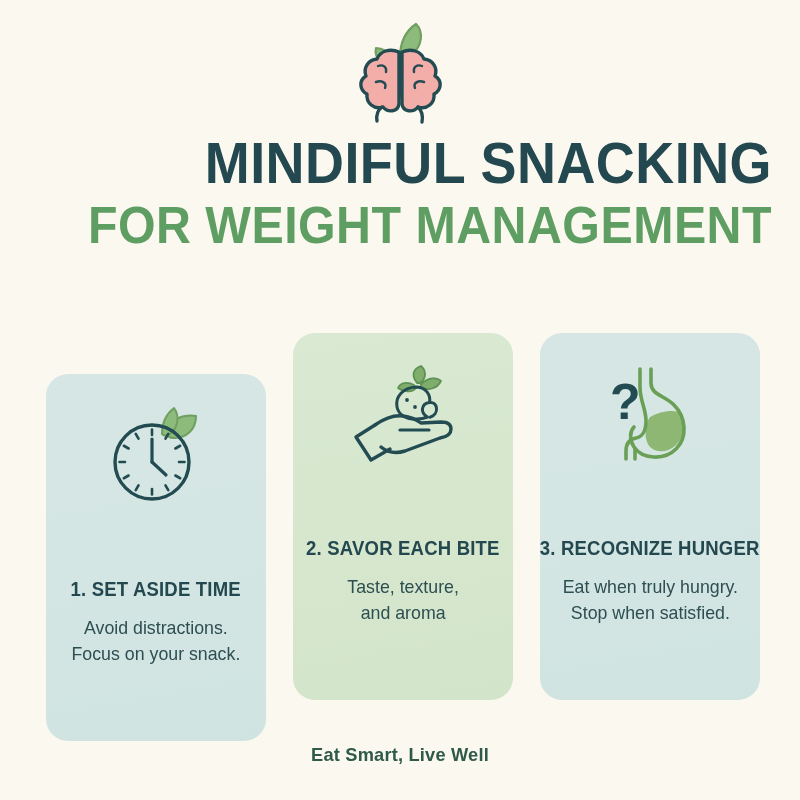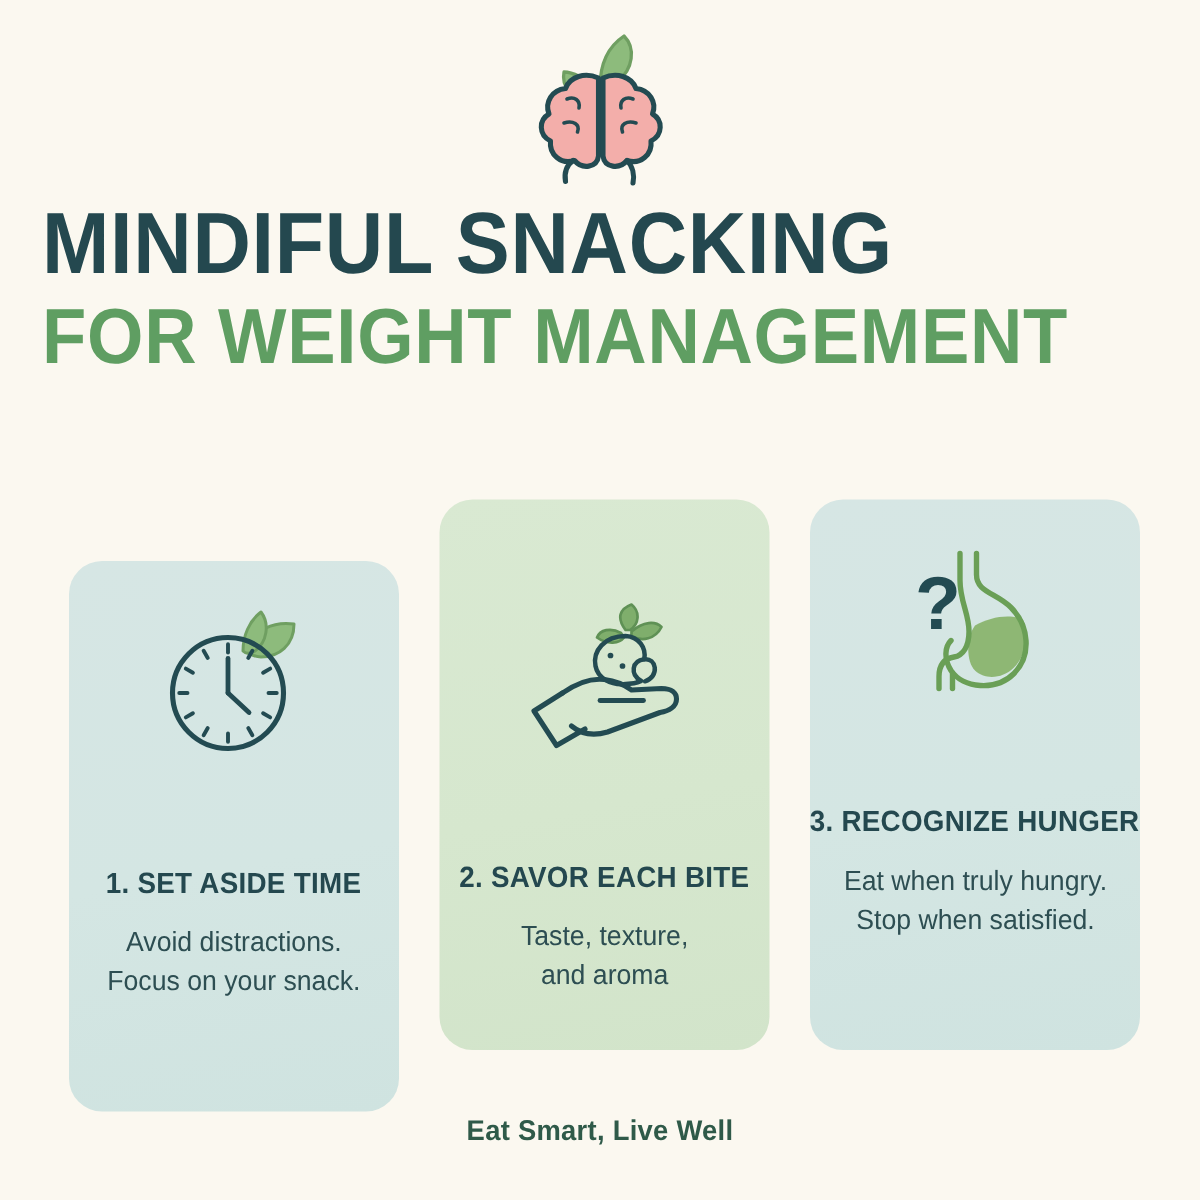--- a/index.html
+++ b/index.html
@@ -30,21 +30,21 @@
     display: flex;
     justify-content: center;
     align-items: flex-start;
   }
 
   .title-block {
     position: absolute;
     top: 132px;
     left: 0;
     width: 800px;
-    text-align: left;
+    text-align: right;
   }
   .title-line1 {
     display: block;
     font-family: "Liberation Sans Narrow", "Liberation Sans", sans-serif;
     font-weight: bold;
     font-size: 58px;
     line-height: 62px;
     letter-spacing: 0.5px;
     color: #24484f;
     transform: scaleX(0.93);
@@ -80,21 +80,20 @@
     display: flex;
     flex-direction: column;
     align-items: center;
   }
   .card-1 {
     background: linear-gradient(170deg, #d6e6e4 0%, #d4e6e3 55%, #cfe3e0 100%);
     margin-top: 41px;
   }
   .card-2 {
     background: linear-gradient(170deg, #d9e9d2 0%, #d6e7ce 55%, #d2e4ca 100%);
-    justify-content: center;
   }
   .card-3 {
     background: linear-gradient(170deg, #d6e6e4 0%, #d4e6e3 55%, #cfe3e0 100%);
   }
 
   .card-icon {
     margin-top: 22px;
     height: 120px;
     display: flex;
     align-items: center;

